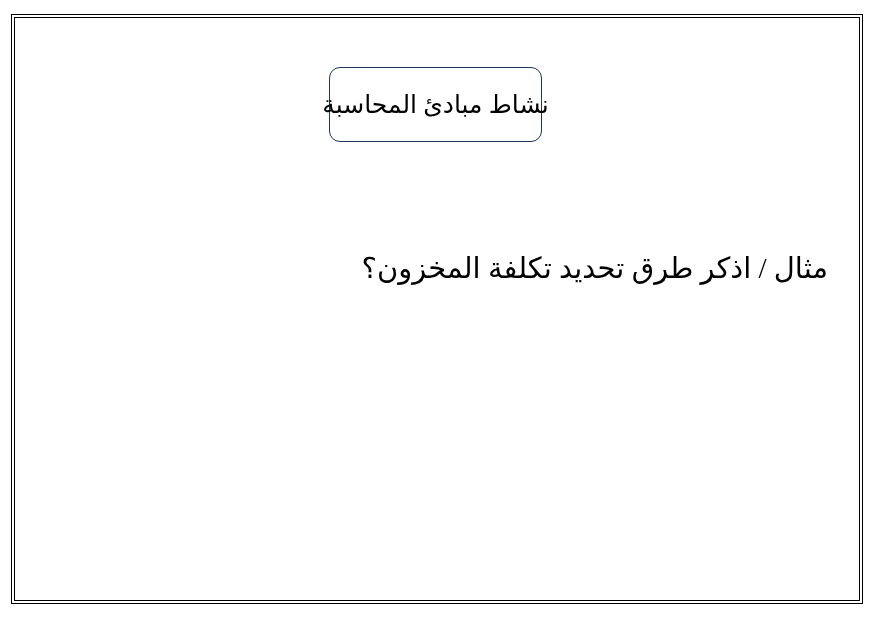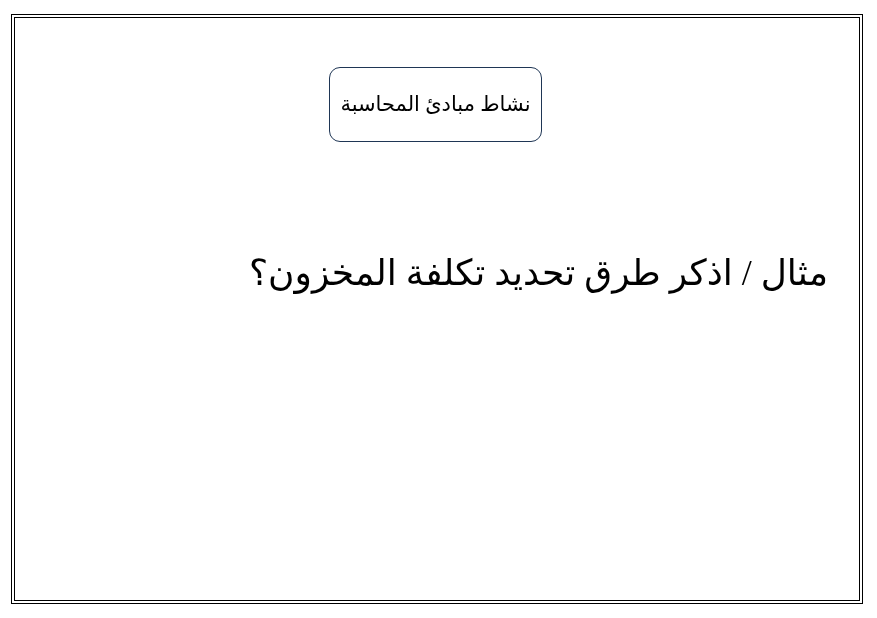--- a/index.html
+++ b/index.html
@@ -48,34 +48,34 @@
     border:1.6px solid var(--title-box-border);
     border-radius:11px;
     display:flex;
     align-items:center;
     justify-content:center;
     background:var(--page-bg);
   }
   .title-box .title-text{
     direction:rtl;
     unicode-bidi:plaintext;
-    font-size:21px;
+    font-size:25px;
     line-height:1.1;
     white-space:nowrap;
     color:var(--text);
   }
   
   .question{
     position:absolute;
     top:250px;
     right:49px;
     direction:rtl;
     unicode-bidi:plaintext;
     text-align:right;
-    font-size:36px;
+    font-size:29px;
     line-height:1.3;
     white-space:nowrap;
     color:var(--text);
   }
 </style>
 </head>
 <body>
 
 <div class="page">
 

